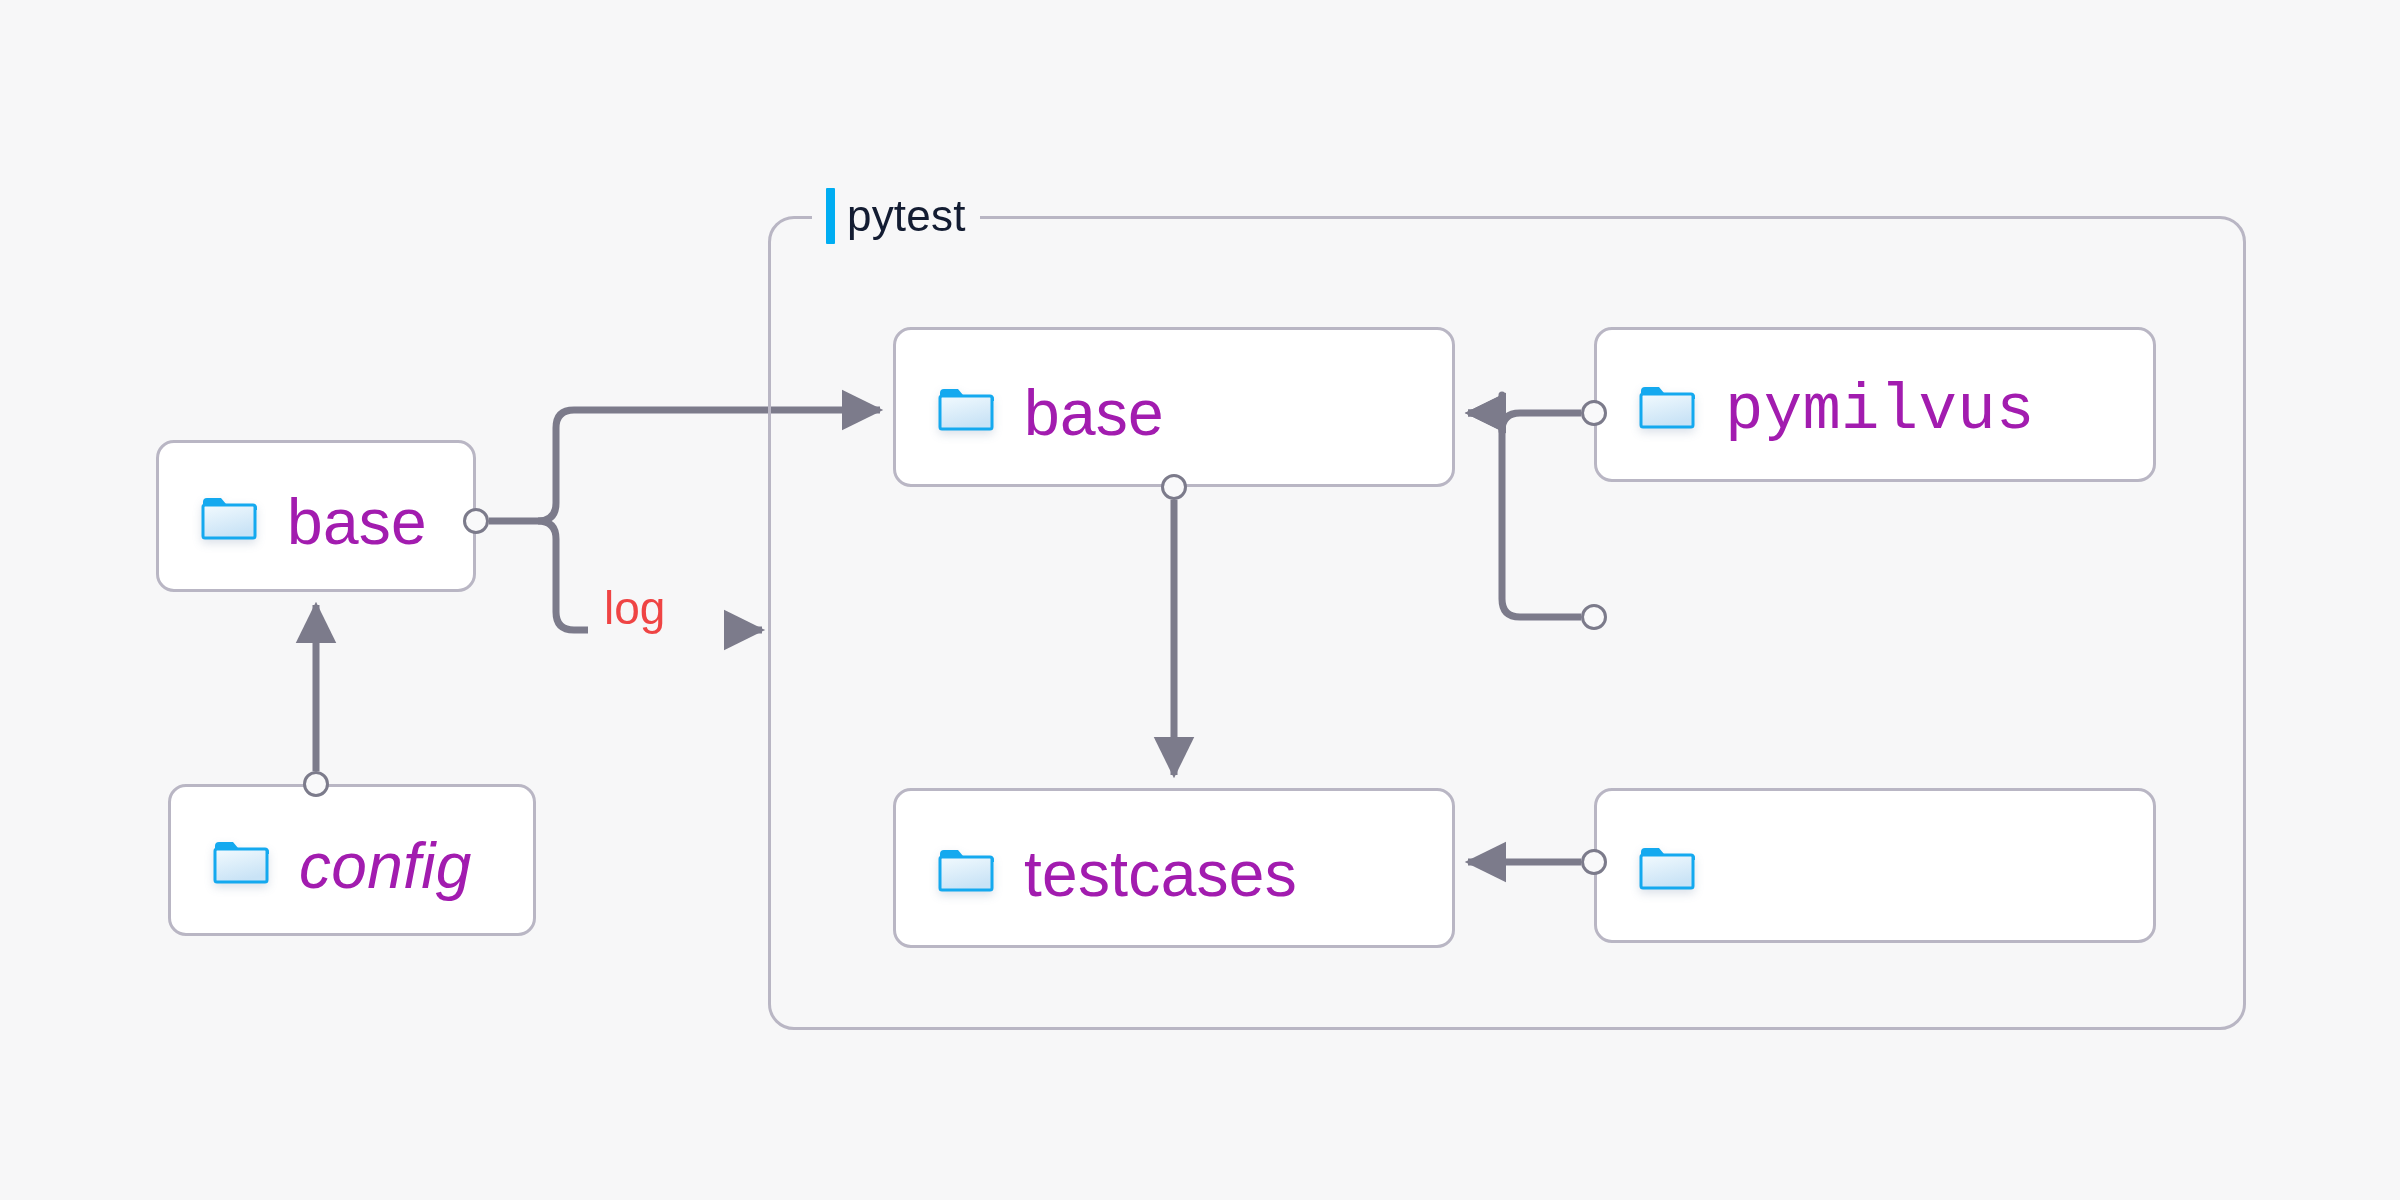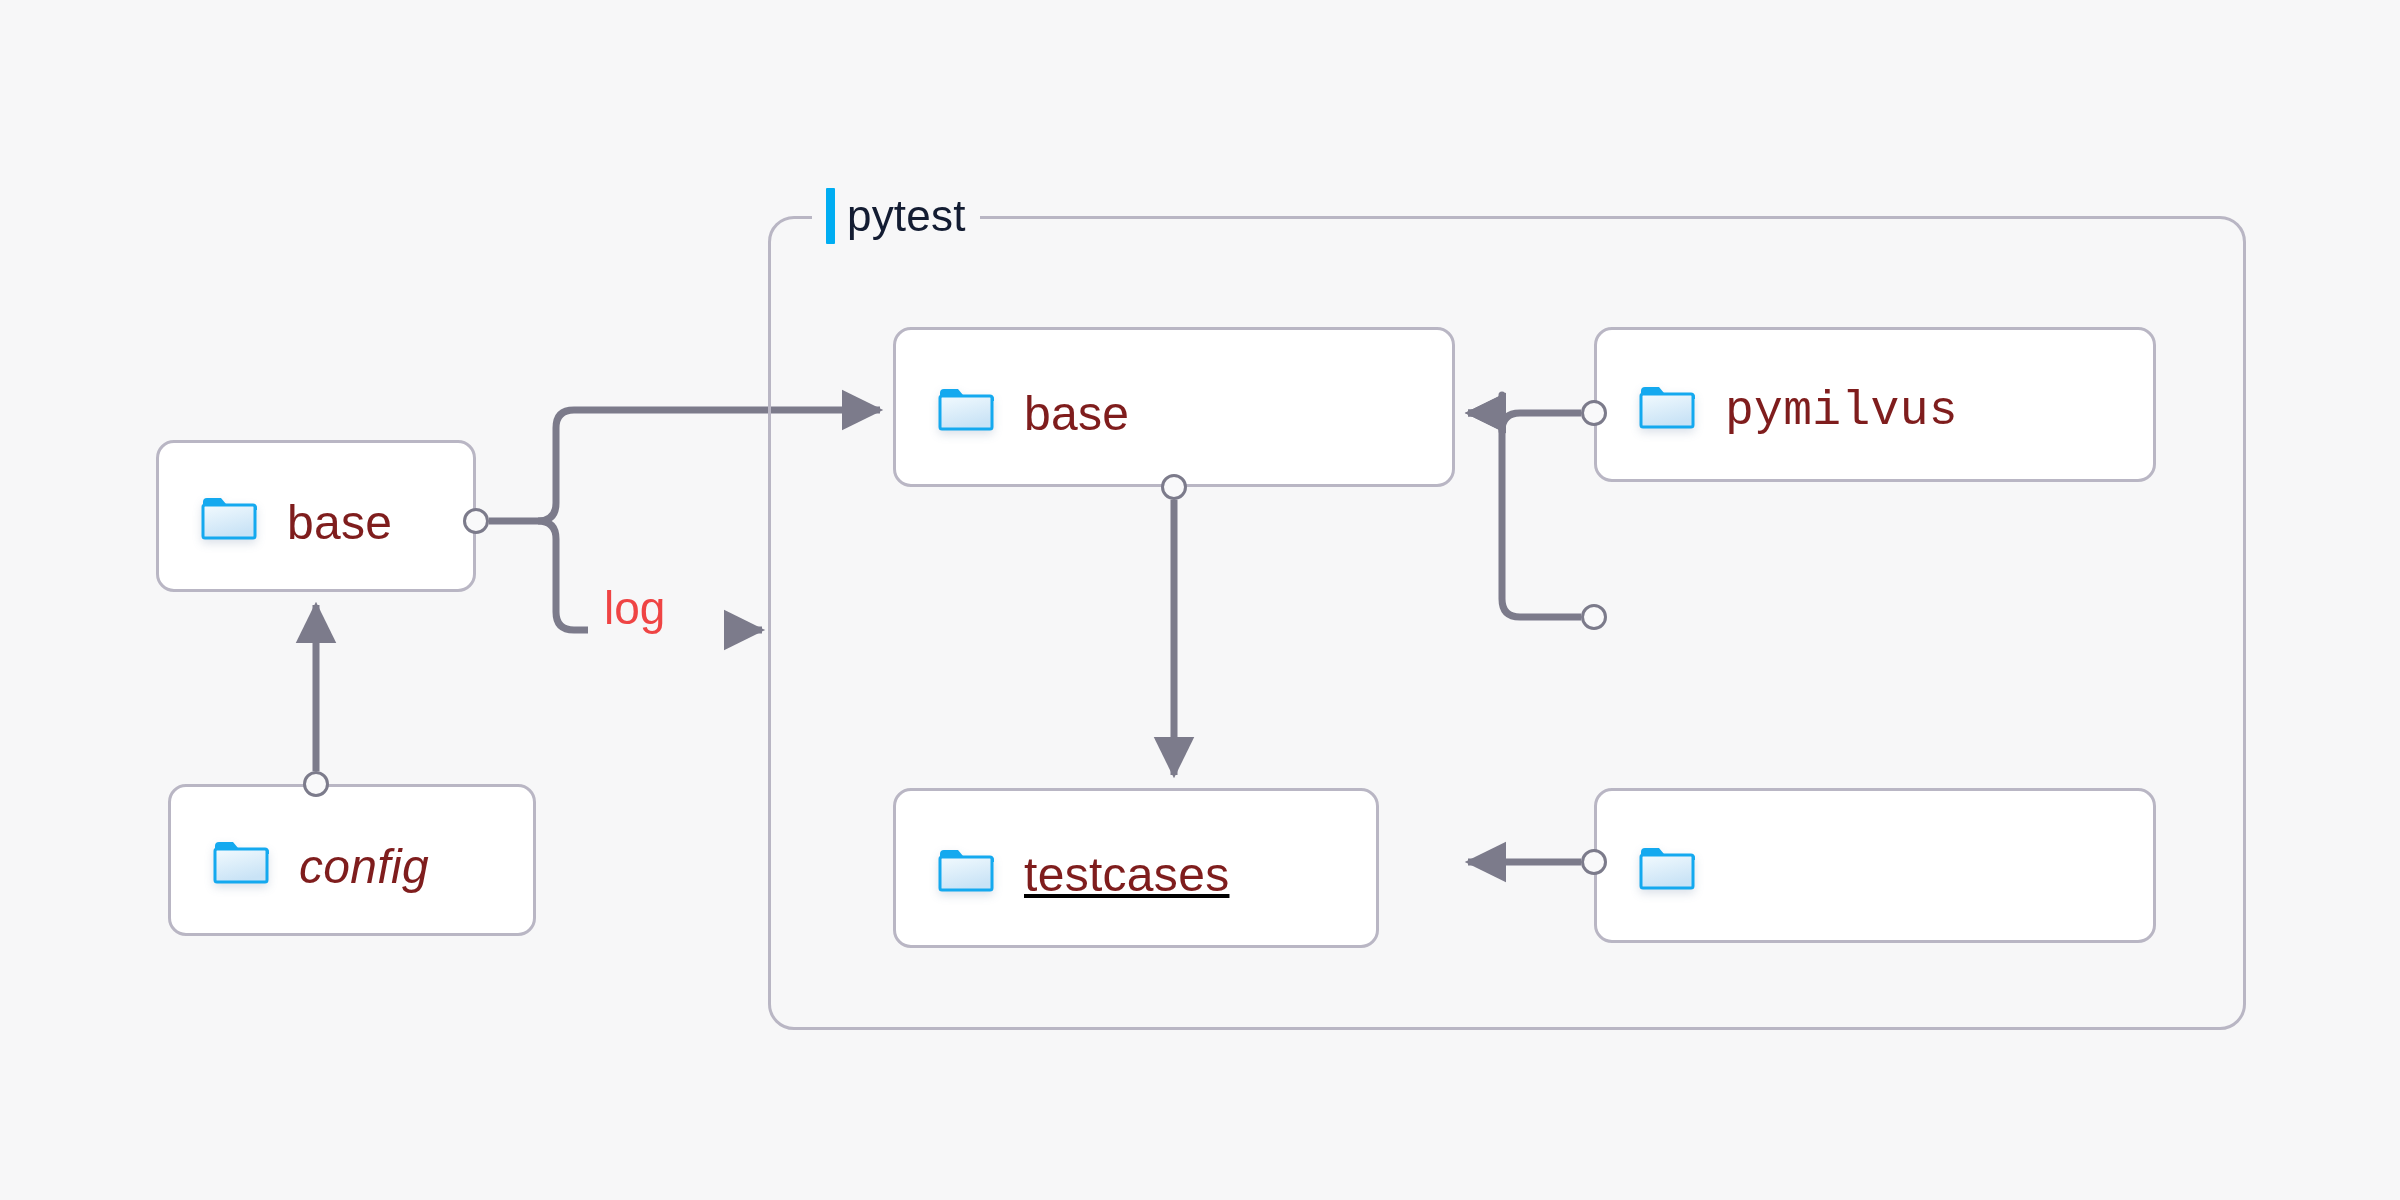--- a/index.html
+++ b/index.html
@@ -60,22 +60,22 @@
     box-sizing: border-box;
     background: #ffffff;
     border: 3px solid #b9b6c4;
     border-radius: 18px;
     display: flex;
     align-items: center;
     padding-left: 42px;
     gap: 30px;
   }
   .node-label {
-    font-size: 48px;
-    color: #7f1d1d;
+    font-size: 64px;
+    color: #a21caf;
     letter-spacing: 0.3px;
     white-space: nowrap;
     margin-top: 12px;
   }
   .folder-icon {
     flex: 0 0 auto;
     width: 56px;
     height: 48px;
     display: block;
     filter: drop-shadow(0 4px 5px rgba(30,70,120,0.16));
@@ -162,21 +162,21 @@
   </div>
 
   <div class="node" style="left:893px; top:327px; width:562px; height:160px;">
     <svg class="folder-icon" viewBox="0 0 56 48">
       <path d="M2 10 a4 4 0 0 1 4-4 h14 l5 6 h27 a4 4 0 0 1 4 4 v2 H2 z" fill="#14a9ef"></path>
       <rect x="2" y="13" width="52" height="33" rx="2" fill="url(#folderBody)" stroke="#14a9ef" stroke-width="3"></rect>
     </svg>
     <span class="node-label">base</span>
   </div>
 
-  <div class="node" style="left:893px; top:788px; width:486px; height:160px;text-decoration:underline;">
+  <div class="node" style="left:893px; top:788px; width:562px; height:160px;">
     <svg class="folder-icon" viewBox="0 0 56 48">
       <path d="M2 10 a4 4 0 0 1 4-4 h14 l5 6 h27 a4 4 0 0 1 4 4 v2 H2 z" fill="#14a9ef"></path>
       <rect x="2" y="13" width="52" height="33" rx="2" fill="url(#folderBody)" stroke="#14a9ef" stroke-width="3"></rect>
     </svg>
     <span class="node-label">testcases</span>
   </div>
 
   <div class="node" style="left:1594px; top:327px; width:562px; height:155px;font-family:Liberation Mono, monospace;">
     <svg class="folder-icon" viewBox="0 0 56 48">
       <path d="M2 10 a4 4 0 0 1 4-4 h14 l5 6 h27 a4 4 0 0 1 4 4 v2 H2 z" fill="#14a9ef"></path>

